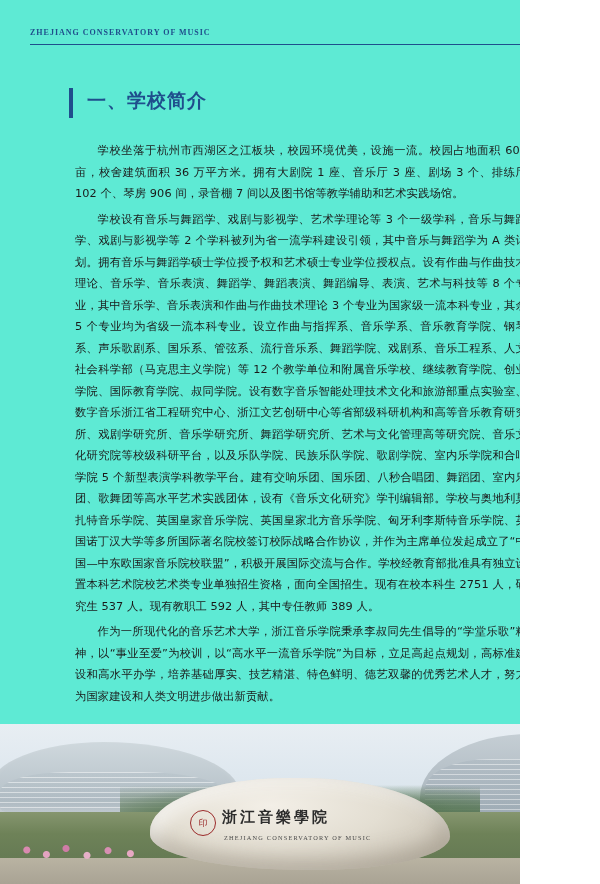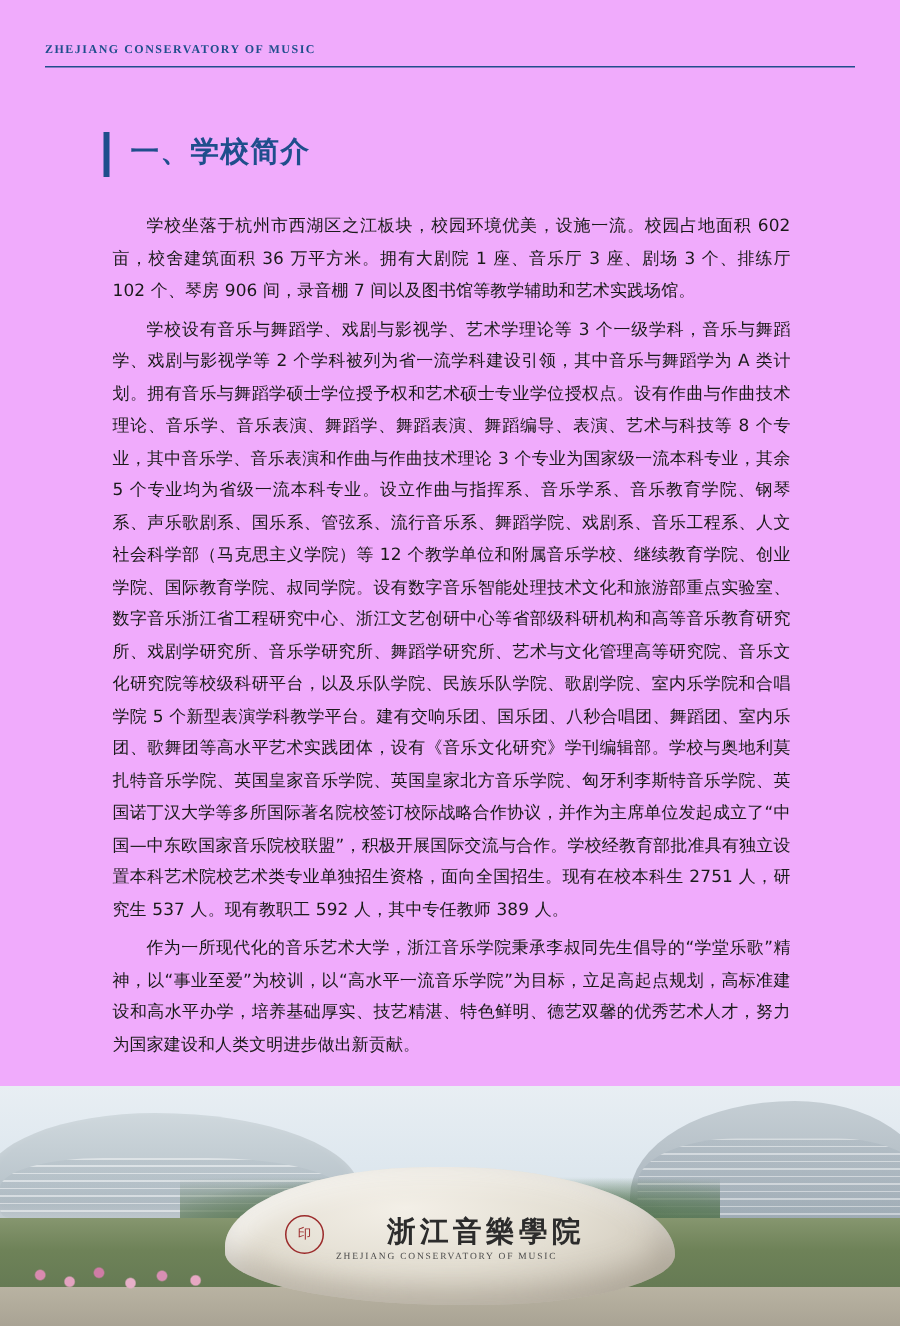--- a/index.html
+++ b/index.html
@@ -9,23 +9,23 @@
   body {
     width: 600px;
     height: 884px;
     background: #ffffff;
     font-family: "Liberation Sans", sans-serif;
     overflow: hidden;
     position: relative;
   }
   .page {
     position: relative;
-    width: 600px;
+    width: 520px;
     height: 884px;
-    background: #f0abfc;
+    background: #5eead4;
     overflow: hidden;
   }
 
   
   .header {
     position: absolute;
     top: 28px;
     left: 0;
     width: 600px;
     height: 30px;
@@ -212,27 +212,26 @@
     color: #9b2a2a;
     font-size: 9px;
     line-height: 24px;
     text-align: center;
     font-family: "DejaVu Serif", serif;
   }
   .rock-title {
     position: absolute;
     left: 72px;
     top: 30px;
-    font-size: 19px;
+    font-size: 15px;
     letter-spacing: 3px;
     color: #2c2c2c;
     font-family: "DejaVu Serif", serif;
     font-weight: bold;
     white-space: nowrap;
-    margin-left: 36px;
   }
   .rock-sub {
     position: absolute;
     left: 74px;
     top: 56px;
     font-size: 6.3px;
     letter-spacing: 1.2px;
     color: #4a4a4a;
     font-family: "Liberation Serif", serif;
     white-space: nowrap;

